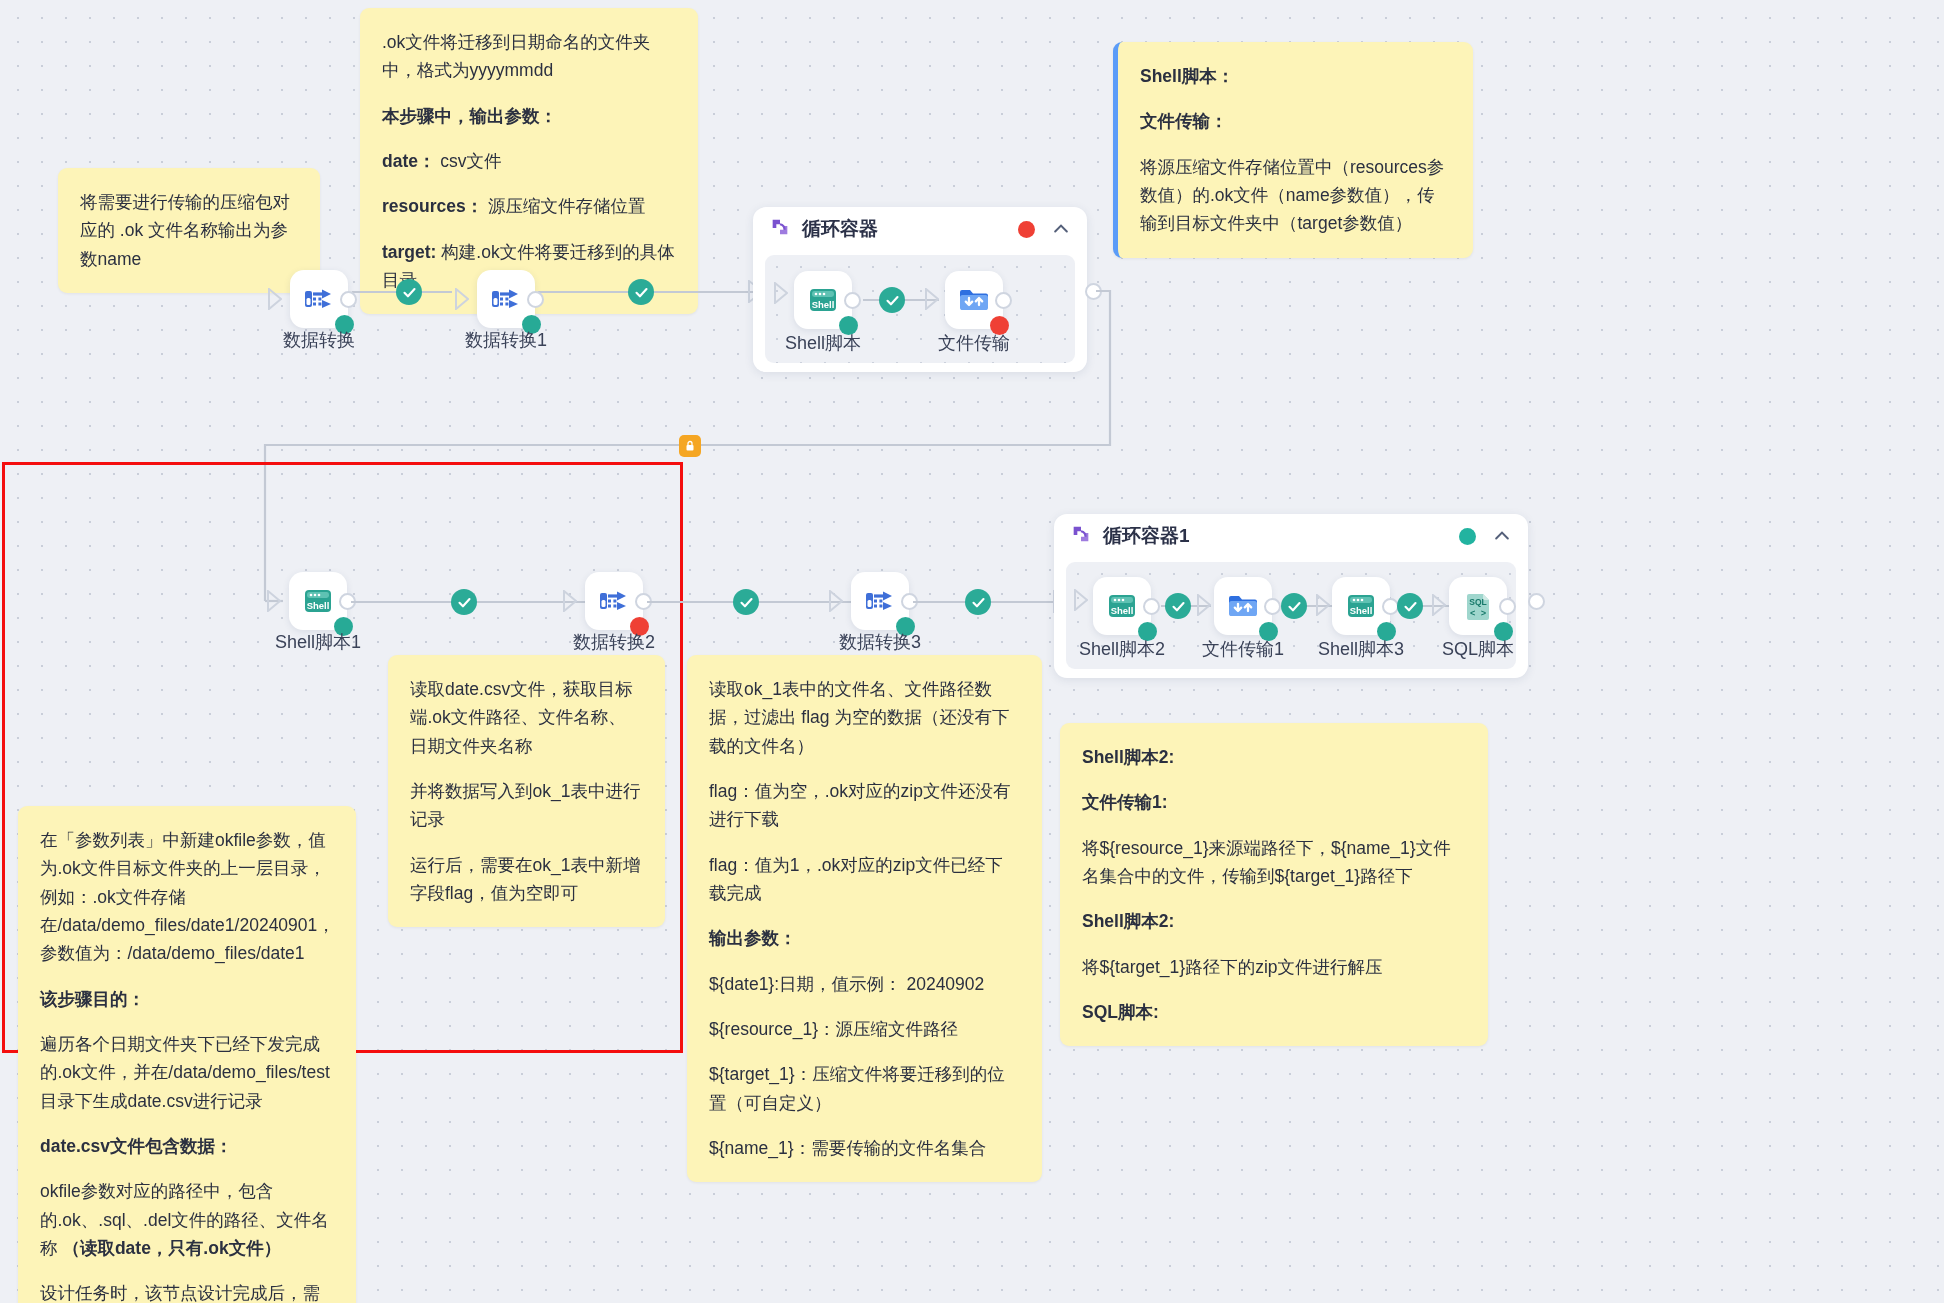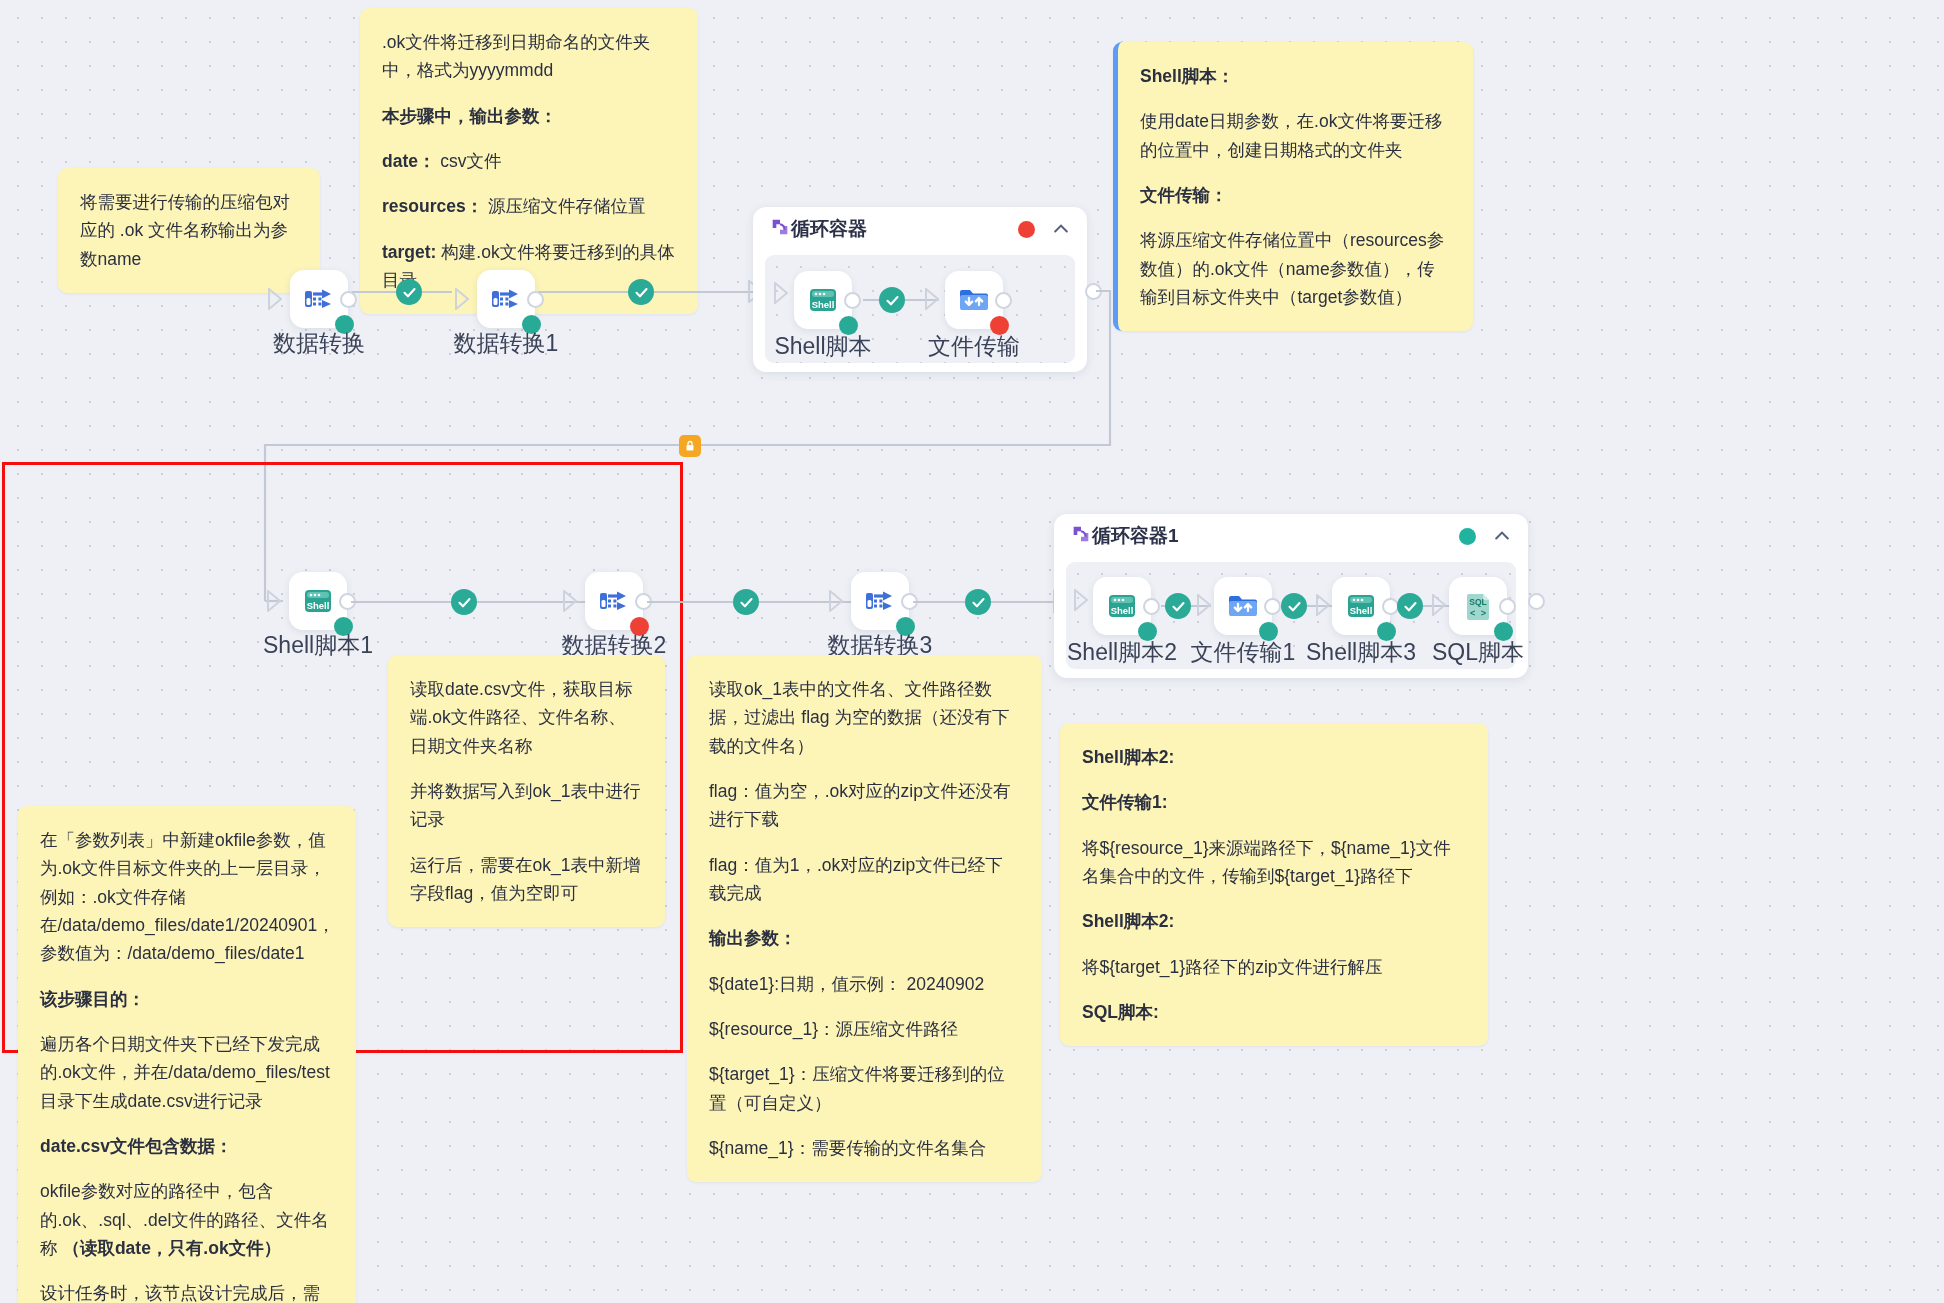--- a/index.html
+++ b/index.html
@@ -40,21 +40,21 @@
     width: 58px; height: 58px;
     background: #ffffff;
     border-radius: 14px;
     box-shadow: 0 2px 7px rgba(40,60,100,0.10);
     display: flex; align-items: center; justify-content: center;
   }
   .node .glyph { width: 34px; height: 34px; display:block; }
   .node-label {
     position: absolute;
     white-space: nowrap;
-    font-size: 23px;
+    font-size: 18px;
     color: #3a4258;
     transform: translateX(-50%);
   }
   .port {
     position: absolute;
     width: 17px; height: 17px;
     border-radius: 50%;
     background: #fff;
     border: 2px solid #cfd5e0;
     top: 21px; right: -9px;
@@ -104,20 +104,21 @@
     border-radius: 13px;
     box-shadow: 0 2px 10px rgba(40,60,100,0.10);
   }
   .loop-header {
     display: flex; align-items: center;
     height: 44px;
     padding: 0 16px;
   }
   .loop-title {
     font-size: 19px; font-weight: bold; color: #2b3148;
+    margin-left: 11px;
   }
   .loop-header-right {
     margin-left: auto; display: flex; align-items: center; gap: 16px;
   }
   .loop-dot { width: 17px; height: 17px; border-radius: 50%; }
   .loop-dot.red { background: #ef4035; }
   .loop-dot.green { background: #22b3a0; }
   .chevron { width: 20px; height: 20px; }
   .loop-body {
     position: relative;
@@ -159,21 +160,20 @@
   <div class="note" style="left:360px; top:8px; width:338px;">
     <p>.ok文件将迁移到日期命名的文件夹中，格式为yyyymmdd</p>
     <p class="bold">本步骤中，输出参数：</p>
     <p><b>date：</b><span> csv文件</span></p>
     <p><b>resources：</b><span> 源压缩文件存储位置</span></p>
     <p><b>target:</b><span> 构建.ok文件将要迁移到的具体目录</span></p>
   </div>
 
   <div class="note accent-left" style="left:1113px; top:42px; width:360px;">
     <p class="bold">Shell脚本：</p>
-    <p>使用date日期参数，在.ok文件将要迁移的位置中，创建日期格式的文件夹</p>
     <p class="bold">文件传输：</p>
     <p>将源压缩文件存储位置中（resources参数值）的.ok文件（name参数值），传输到目标文件夹中（target参数值）</p>
   </div>
 
   <div class="edge" style="left:352px; top:291px; width:100px;"></div>
   <div class="check" style="left:396px; top:279px;">
     <svg viewBox="0 0 24 24" fill="none" stroke="#ffffff" stroke-width="3.4" stroke-linecap="round" stroke-linejoin="round">
         <polyline points="4,12.5 9.5,18 20,6.5"></polyline>
       </svg>
   </div>

